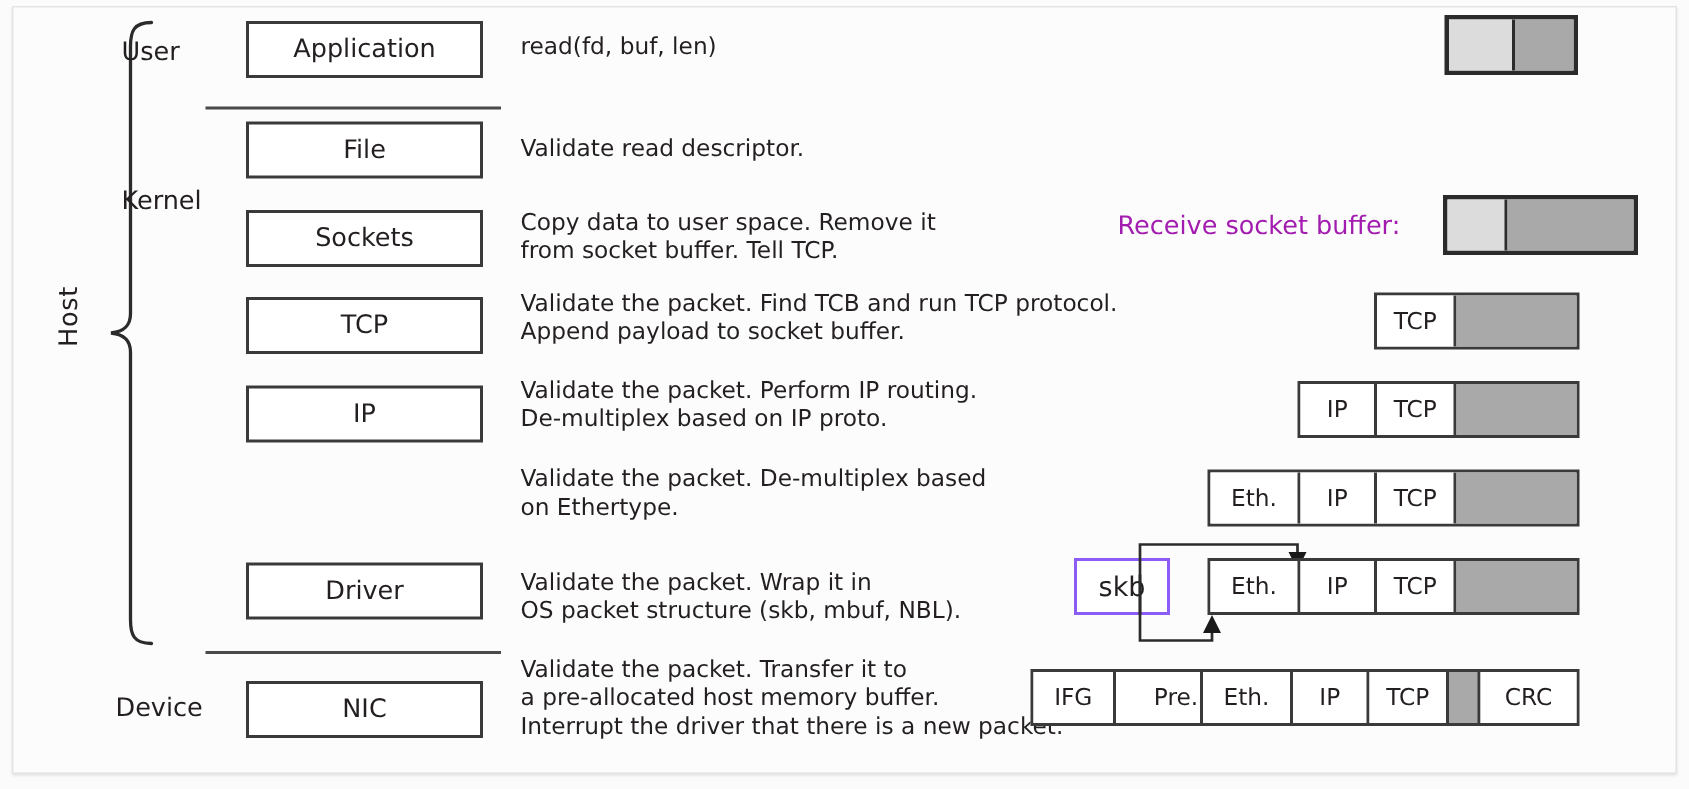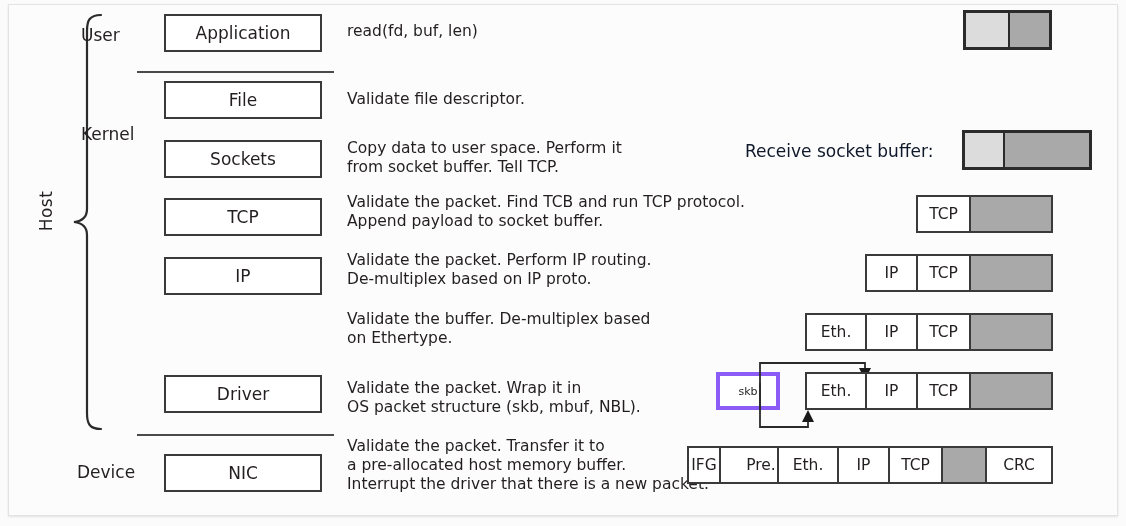--- a/index.html
+++ b/index.html
@@ -122,34 +122,34 @@
     box-sizing: border-box;
   }
   .buf .seg { border-right: 2px solid #2b2b2b; box-sizing: border-box; }
   .buf .seg:last-child { border-right: none; }
   .seg.light { background: #dcdcdc; }
   .seg.mid   { background: #a9a9a9; }
 
   .rsb-label {
     position: absolute;
     font-size: 17px;
-    color: #0f172a;
+    color: #a21caf;
     white-space: nowrap;
   }
 
   
   .skb-box {
     position: absolute;
-    border: 4px solid #8b5cf6;
+    border: 2px solid #8b5cf6;
     background: #ffffff;
     box-sizing: border-box;
     display: flex;
     align-items: center;
     justify-content: center;
-    font-size: 11px;
+    font-size: 18px;
     color: #231f20;
   }
   .connectors {
     position: absolute;
     left: 700px;
     top: 352px;
     width: 190px;
     height: 80px;
     pointer-events: none;
   }
@@ -174,28 +174,28 @@
 
     <div class="layer-box" style="top:9px;">Application</div>
     <div class="layer-box" style="top:76px;">File</div>
     <div class="layer-box" style="top:135px;">Sockets</div>
     <div class="layer-box" style="top:193px;">TCP</div>
     <div class="layer-box" style="top:252px;">IP</div>
     <div class="layer-box" style="top:370px;">Driver</div>
     <div class="layer-box" style="top:449px;">NIC</div>
 
     <div class="desc" style="top:17px;">read(fd, buf, len)</div>
-    <div class="desc" style="top:85px;">Validate file descriptor.</div>
-    <div class="desc" style="top:134px;">Copy data to user space. Perform it
+    <div class="desc" style="top:85px;">Validate read descriptor.</div>
+    <div class="desc" style="top:134px;">Copy data to user space. Remove it
 from socket buffer. Tell TCP.</div>
     <div class="desc" style="top:188px;">Validate the packet. Find TCB and run TCP protocol.
 Append payload to socket buffer.</div>
     <div class="desc" style="top:246px;">Validate the packet. Perform IP routing.
 De-multiplex based on IP proto.</div>
-    <div class="desc" style="top:305px;">Validate the buffer. De-multiplex based
+    <div class="desc" style="top:305px;">Validate the packet. De-multiplex based
 on Ethertype.</div>
     <div class="desc" style="top:374px;">Validate the packet. Wrap it in
 OS packet structure (skb, mbuf, NBL).</div>
     <div class="desc" style="top:432px;">Validate the packet. Transfer it to
 a pre-allocated host memory buffer.
 Interrupt the driver that there is a new packet.</div>
 
     <div class="buf" style="left:954px; top:5px; width:89px; height:40px;">
       <div class="seg light" style="width:44px;"></div>
       <div class="seg mid" style="flex:1;"></div>
@@ -237,21 +237,21 @@
     </svg>
 
     <div class="pkt" style="left:796px; top:367px; width:248px;">
       <div class="cell" style="width:60px;">Eth.</div>
       <div class="cell" style="width:51px;">IP</div>
       <div class="cell" style="width:53px;">TCP</div>
       <div class="cell payload" style="flex:1;"></div>
     </div>
 
     <div class="pkt" style="left:678px; top:441px; width:366px;">
-      <div class="cell" style="width:32px;">IFG</div>
+      <div class="cell" style="width:55px;">IFG</div>
       <div class="cell" style="width:58px;padding-left:24px;">Pre.</div>
       <div class="cell" style="width:60px;">Eth.</div>
       <div class="cell" style="width:51px;">IP</div>
       <div class="cell" style="width:53px;">TCP</div>
       <div class="cell payload" style="flex:1;"></div>
       <div class="cell" style="width:64px;">CRC</div>
     </div>
 
   </div>
 </div>

